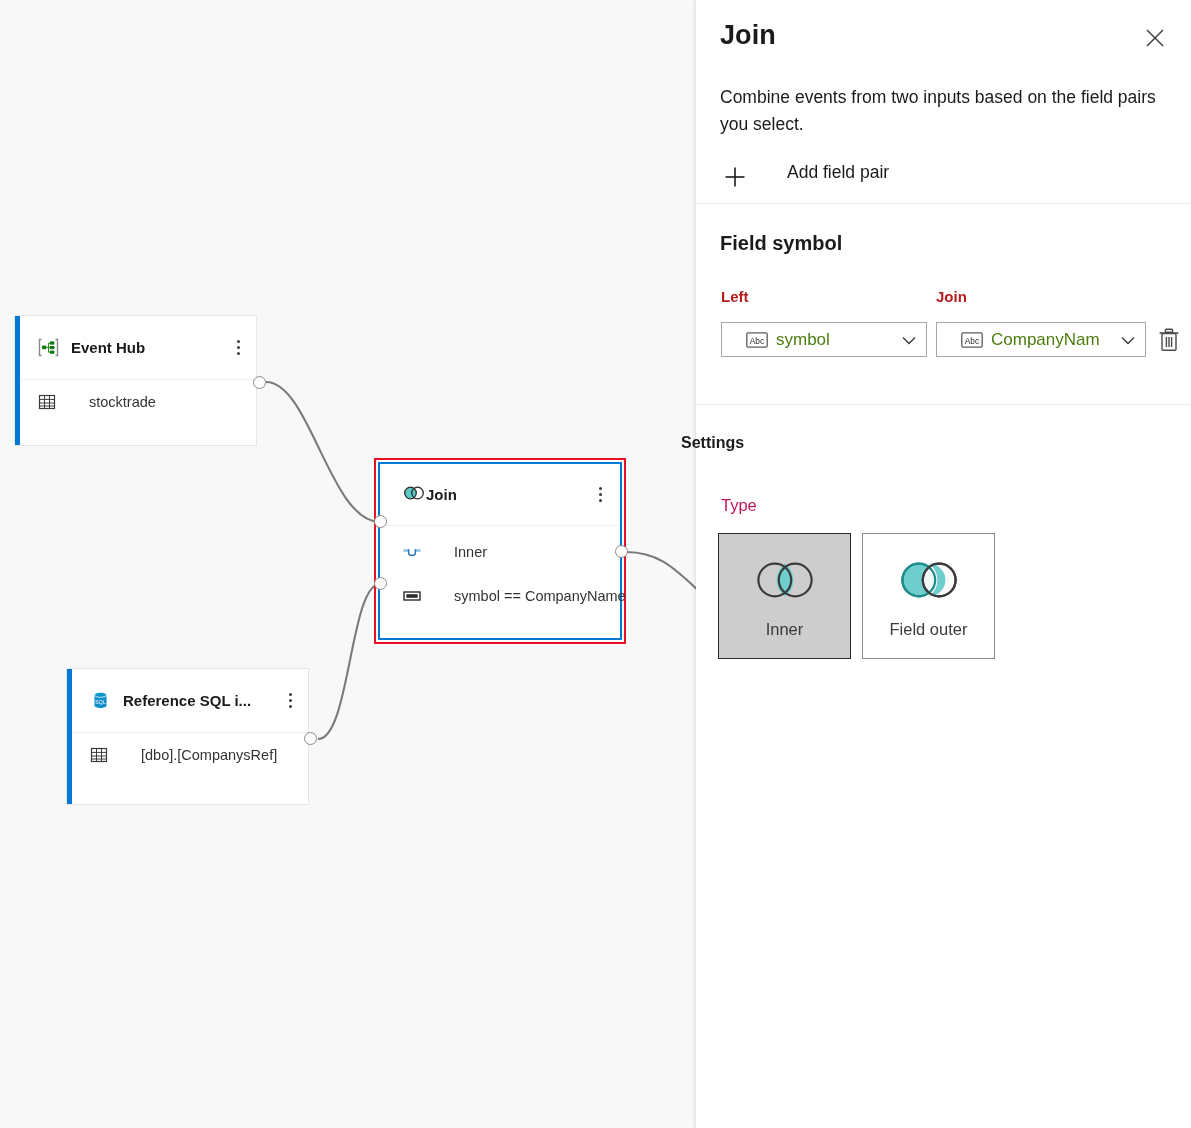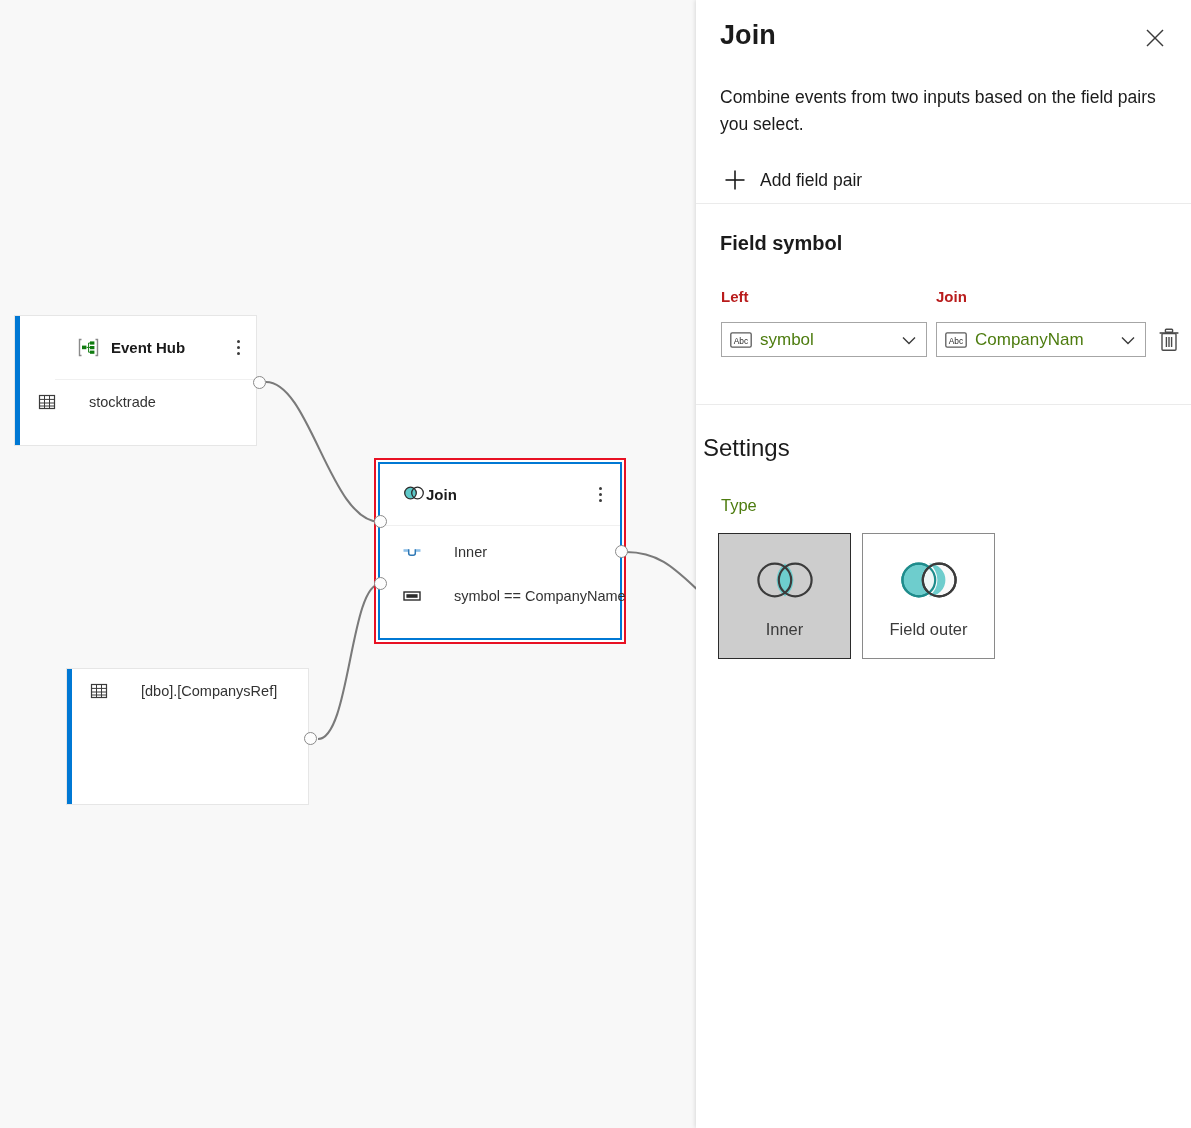--- a/index.html
+++ b/index.html
@@ -48,21 +48,20 @@
     background: #0078d4;
   }
   .node-header {
     display: flex;
     align-items: center;
     height: 64px;
     padding-left: 22px;
     padding-right: 8px;
     box-sizing: border-box;
     border-bottom: 1px solid #f0f0f0;
-    margin-left: 40px;
   }
   .node-header .nicon {
     width: 22px; height: 22px;
     margin-right: 12px;
     flex: 0 0 auto;
     display: flex; align-items: center; justify-content: center;
   }
   .node-title {
     font-size: 15px;
     font-weight: bold;
@@ -178,23 +177,24 @@
     position: absolute;
     left: 24px; top: 84px;
     width: 440px;
     font-size: 17.5px;
     line-height: 27px;
     color: #1b1b1b;
   }
   #add-field-pair {
     position: absolute;
     left: 24px; top: 162px;
-    display: flex; align-items: center;
+    display: flex; align-items: flex-start;
     height: 36px;
     cursor: pointer;
+    gap: 27px;
   }
   #add-field-pair .plus {
     width: 30px; height: 30px;
     margin-right: 10px;
     display: flex; align-items: center; justify-content: center;
     flex: 0 0 auto;
   }
   #add-field-pair .afp-label {
     font-size: 17.5px;
     color: #1b1b1b;
@@ -228,21 +228,21 @@
 
   .dd {
     position: absolute;
     top: 322px;
     height: 35px;
     border: 1px solid #a6a6a6;
     background: #ffffff;
     box-sizing: border-box;
     display: flex;
     align-items: center;
-    padding-left: 8px;
+    padding-left: 24px;
     padding-right: 4px;
     cursor: pointer;
   }
   #dd-left  { left: 721px; width: 206px; }
   #dd-right { left: 936px; width: 210px; }
   .dd .abc {
     flex: 0 0 auto;
     margin-right: 8px;
     width: 22px; height: 16px;
     display: flex; align-items: center; justify-content: center;
@@ -262,30 +262,30 @@
   #delete-pair-btn {
     position: absolute;
     left: 1152px; top: 322px;
     width: 34px; height: 35px;
     display: flex; align-items: center; justify-content: center;
     cursor: pointer;
   }
 
   #settings-heading {
     position: absolute;
-    left: 703px; top: 434px;
-    font-size: 24px;
-    font-weight: 400;
+    left: 681px; top: 434px;
+    font-size: 16px;
+    font-weight: 700;
     color: #1b1b1b;
   }
   #type-label {
     position: absolute;
     left: 721px; top: 496px;
     font-size: 16.5px;
-    color: #4d7c0f;
+    color: #be185d;
   }
 
   .type-card {
     position: absolute;
     top: 533px;
     width: 133px; height: 126px;
     box-sizing: border-box;
     border: 1px solid #8a8a8a;
     background: #ffffff;
     cursor: pointer;
@@ -355,20 +355,36 @@
           <line x1="11.5" y1="2.5" x2="11.5" y2="15.5" stroke="#3b3b3b" stroke-width="1"></line>
         </svg>
       </span>
       <span class="rlabel">stocktrade</span>
     </div>
   </div>
   <div class="port" style="left:253px; top:376px;"></div>
 
   <div class="node" id="node-refsql">
     <div class="accent"></div>
+    <div class="node-header">
+      <span class="nicon">
+        <svg width="21" height="21" viewBox="0 0 21 21">
+          <ellipse cx="10.5" cy="4.8" rx="6" ry="2.5" fill="#0f9bd7"></ellipse>
+          <path d="M4.5 4.8 L4.5 15.6 C4.5 17 7.2 18.1 10.5 18.1 C13.8 18.1 16.5 17 16.5 15.6 L16.5 4.8 Z" fill="#0f8ecb"></path>
+          <ellipse cx="10.5" cy="4.8" rx="6" ry="2.5" fill="none" stroke="#ffffff" stroke-width="0.8"></ellipse>
+          <text x="10.5" y="13.6" font-family="'Liberation Sans', sans-serif" font-size="5.2" fill="#ffffff" text-anchor="middle">SQL</text>
+        </svg>
+      </span>
+      <span class="node-title">Reference SQL i...</span>
+      <span class="kebab">
+        <i></i>
+          <i></i>
+          <i></i>
+      </span>
+    </div>
     <div class="node-row">
       <span class="ricon">
         <svg width="18" height="18" viewBox="0 0 18 18">
           <rect x="1.5" y="2.5" width="15" height="13" fill="none" stroke="#3b3b3b" stroke-width="1.2"></rect>
           <line x1="1.5" y1="6.4" x2="16.5" y2="6.4" stroke="#3b3b3b" stroke-width="1"></line>
           <line x1="1.5" y1="10" x2="16.5" y2="10" stroke="#3b3b3b" stroke-width="1"></line>
           <line x1="1.5" y1="13" x2="16.5" y2="13" stroke="#3b3b3b" stroke-width="1"></line>
           <line x1="6.5" y1="2.5" x2="6.5" y2="15.5" stroke="#3b3b3b" stroke-width="1"></line>
           <line x1="11.5" y1="2.5" x2="11.5" y2="15.5" stroke="#3b3b3b" stroke-width="1"></line>
         </svg>

